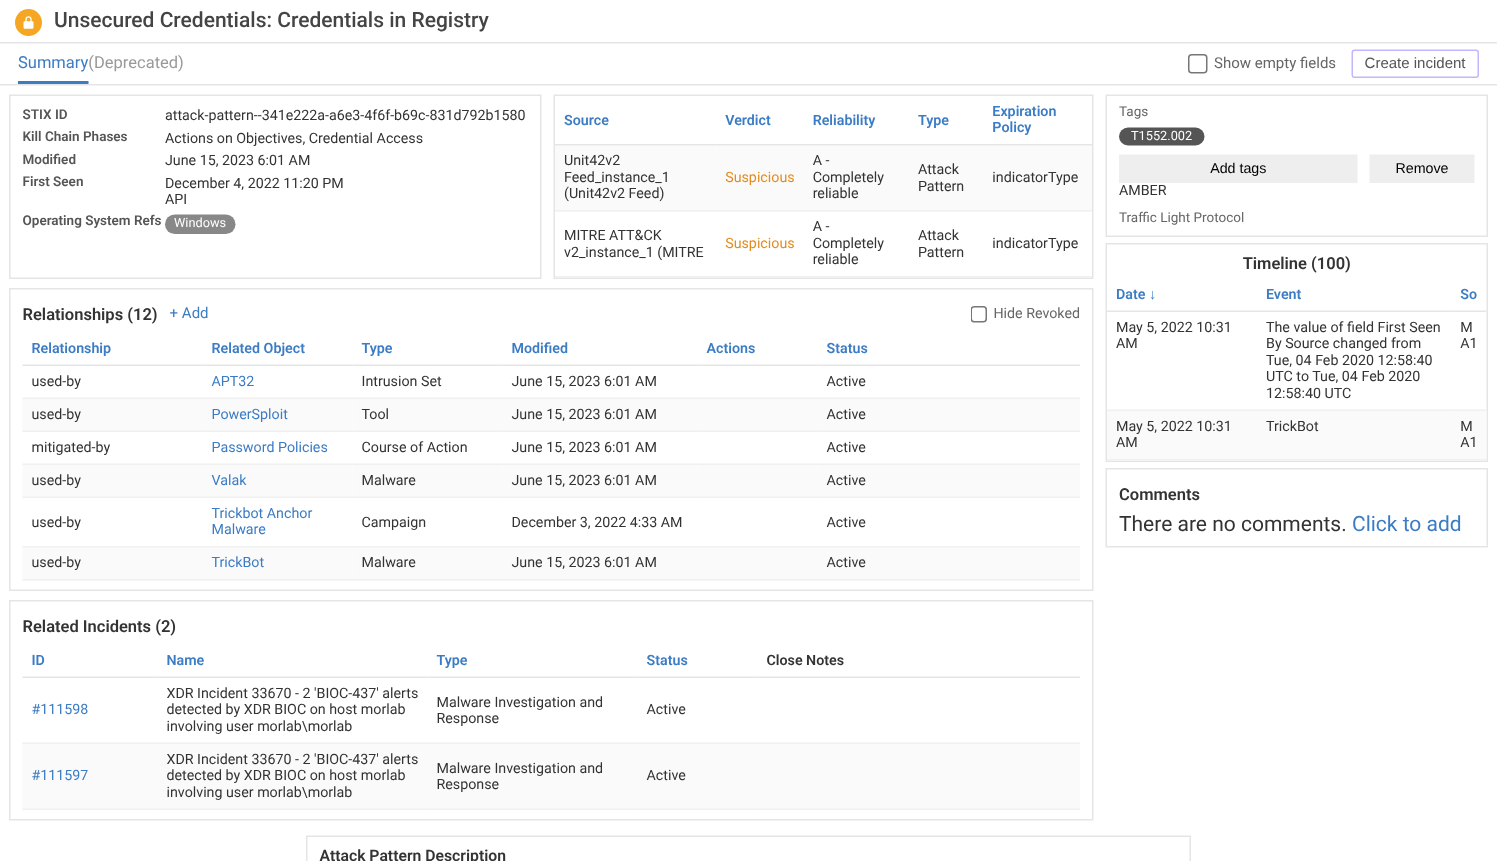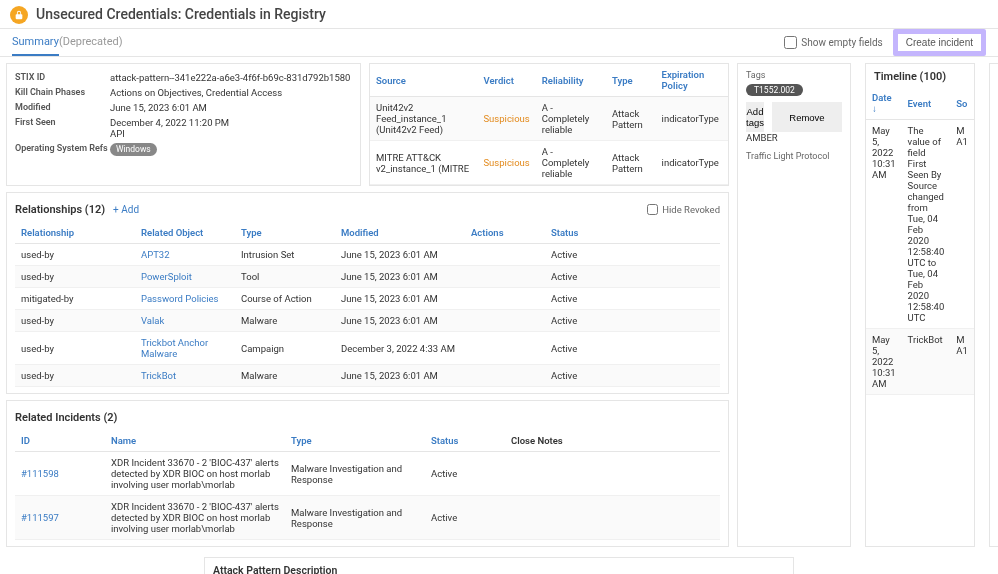--- a/index.html
+++ b/index.html
@@ -9,25 +9,25 @@
   .header { display: flex; align-items: flex-start; padding: 6px 10px 4px 10px; border-bottom: 1px solid #e5e5e5; }
   .hicon { width: 18px; height: 18px; border-radius: 50%; background: #f5a623; display: inline-flex; align-items: center; justify-content: center; margin-right: 8px; color: #fff; font-size: 12px; font-weight: bold;}
   .htitle { font-size: 14px; font-weight: 500; color: #444; }
 
   .tabs { display: flex; gap: 0; padding: 0 12px; border-bottom: 1px solid #e5e5e5; font-size: 11px; align-items: center; }
   .tab { padding: 6px 0; color: #555; cursor: pointer; border-bottom: 2px solid transparent; }
   .tab.active { color: #3b7cc4; border-bottom-color: #3b7cc4; }
   .tab.muted { color: #999; }
   .tabright { margin-left: auto; display: flex; align-items: center; gap: 10px; }
   .chk { display: flex; align-items: center; gap: 4px; color: #666; font-size: 10px;}
-  .btn { border: 5px solid #c4b5fd; background: #fff; padding: 3px 8px; font-size: 10px; cursor: pointer; border-radius: 2px; color:#555;}
+  .btn { border: 1px solid #c4b5fd; background: #fff; padding: 3px 8px; font-size: 10px; cursor: pointer; border-radius: 2px; color:#555;}
 
   .main { display: flex; gap: 8px; padding: 6px 6px 0 6px; }
   .leftcol { flex: 1; display: flex; flex-direction: column; gap: 6px; }
-  .rightcol { width: 255px; display: flex; flex-direction: row; gap: 14px; }
+  .rightcol { width: 255px; display: flex; flex-direction: column; gap: 4px; }
 
   .panel { border: 1px solid #e5e5e5; background: #fff; padding: 6px 8px; }
 
   .toprow { display: flex; gap: 8px; }
   .kvblock { font-size: 9.5px; color: #333; flex: 1; }
   .kv { display: flex; padding: 2px 0; }
   .kv .k { width: 95px; color: #555; font-weight: 600; font-size: 9px;}
   .kv .v { flex: 1; color: #333; }
   .badge { background: #888; color:#fff; padding: 0 6px; border-radius: 8px; font-size: 8.5px; display:inline-block; line-height:13px;}
 
@@ -244,21 +244,21 @@
       <span class="tagpill">T1552.002</span>
       <div class="tagbar" style="margin-top:6px;">
         <button class="tagbtn">Add tags</button>
         <button class="tagbtn" style="flex:0 0 70px">Remove</button>
       </div>
       <div style="font-size:9.5px;">AMBER</div>
       <div style="font-size:9px;color:#666;margin-top:8px;">Traffic Light Protocol</div>
     </div>
 
     <div class="panel" style="padding:0;">
-      <div class="section-title" style="padding:6px 8px 4px 8px;">
+      <div class="section-title" style="padding:6px 8px 4px 8px;justify-content:center;">
           <span>Timeline (100)</span>
         </div>
       <table>
         <thead>
             <tr>
           <th style="width:100px">Date ↓</th>
           <th>Event</th>
           <th style="width:20px">So</th>
         </tr>
           </thead>

